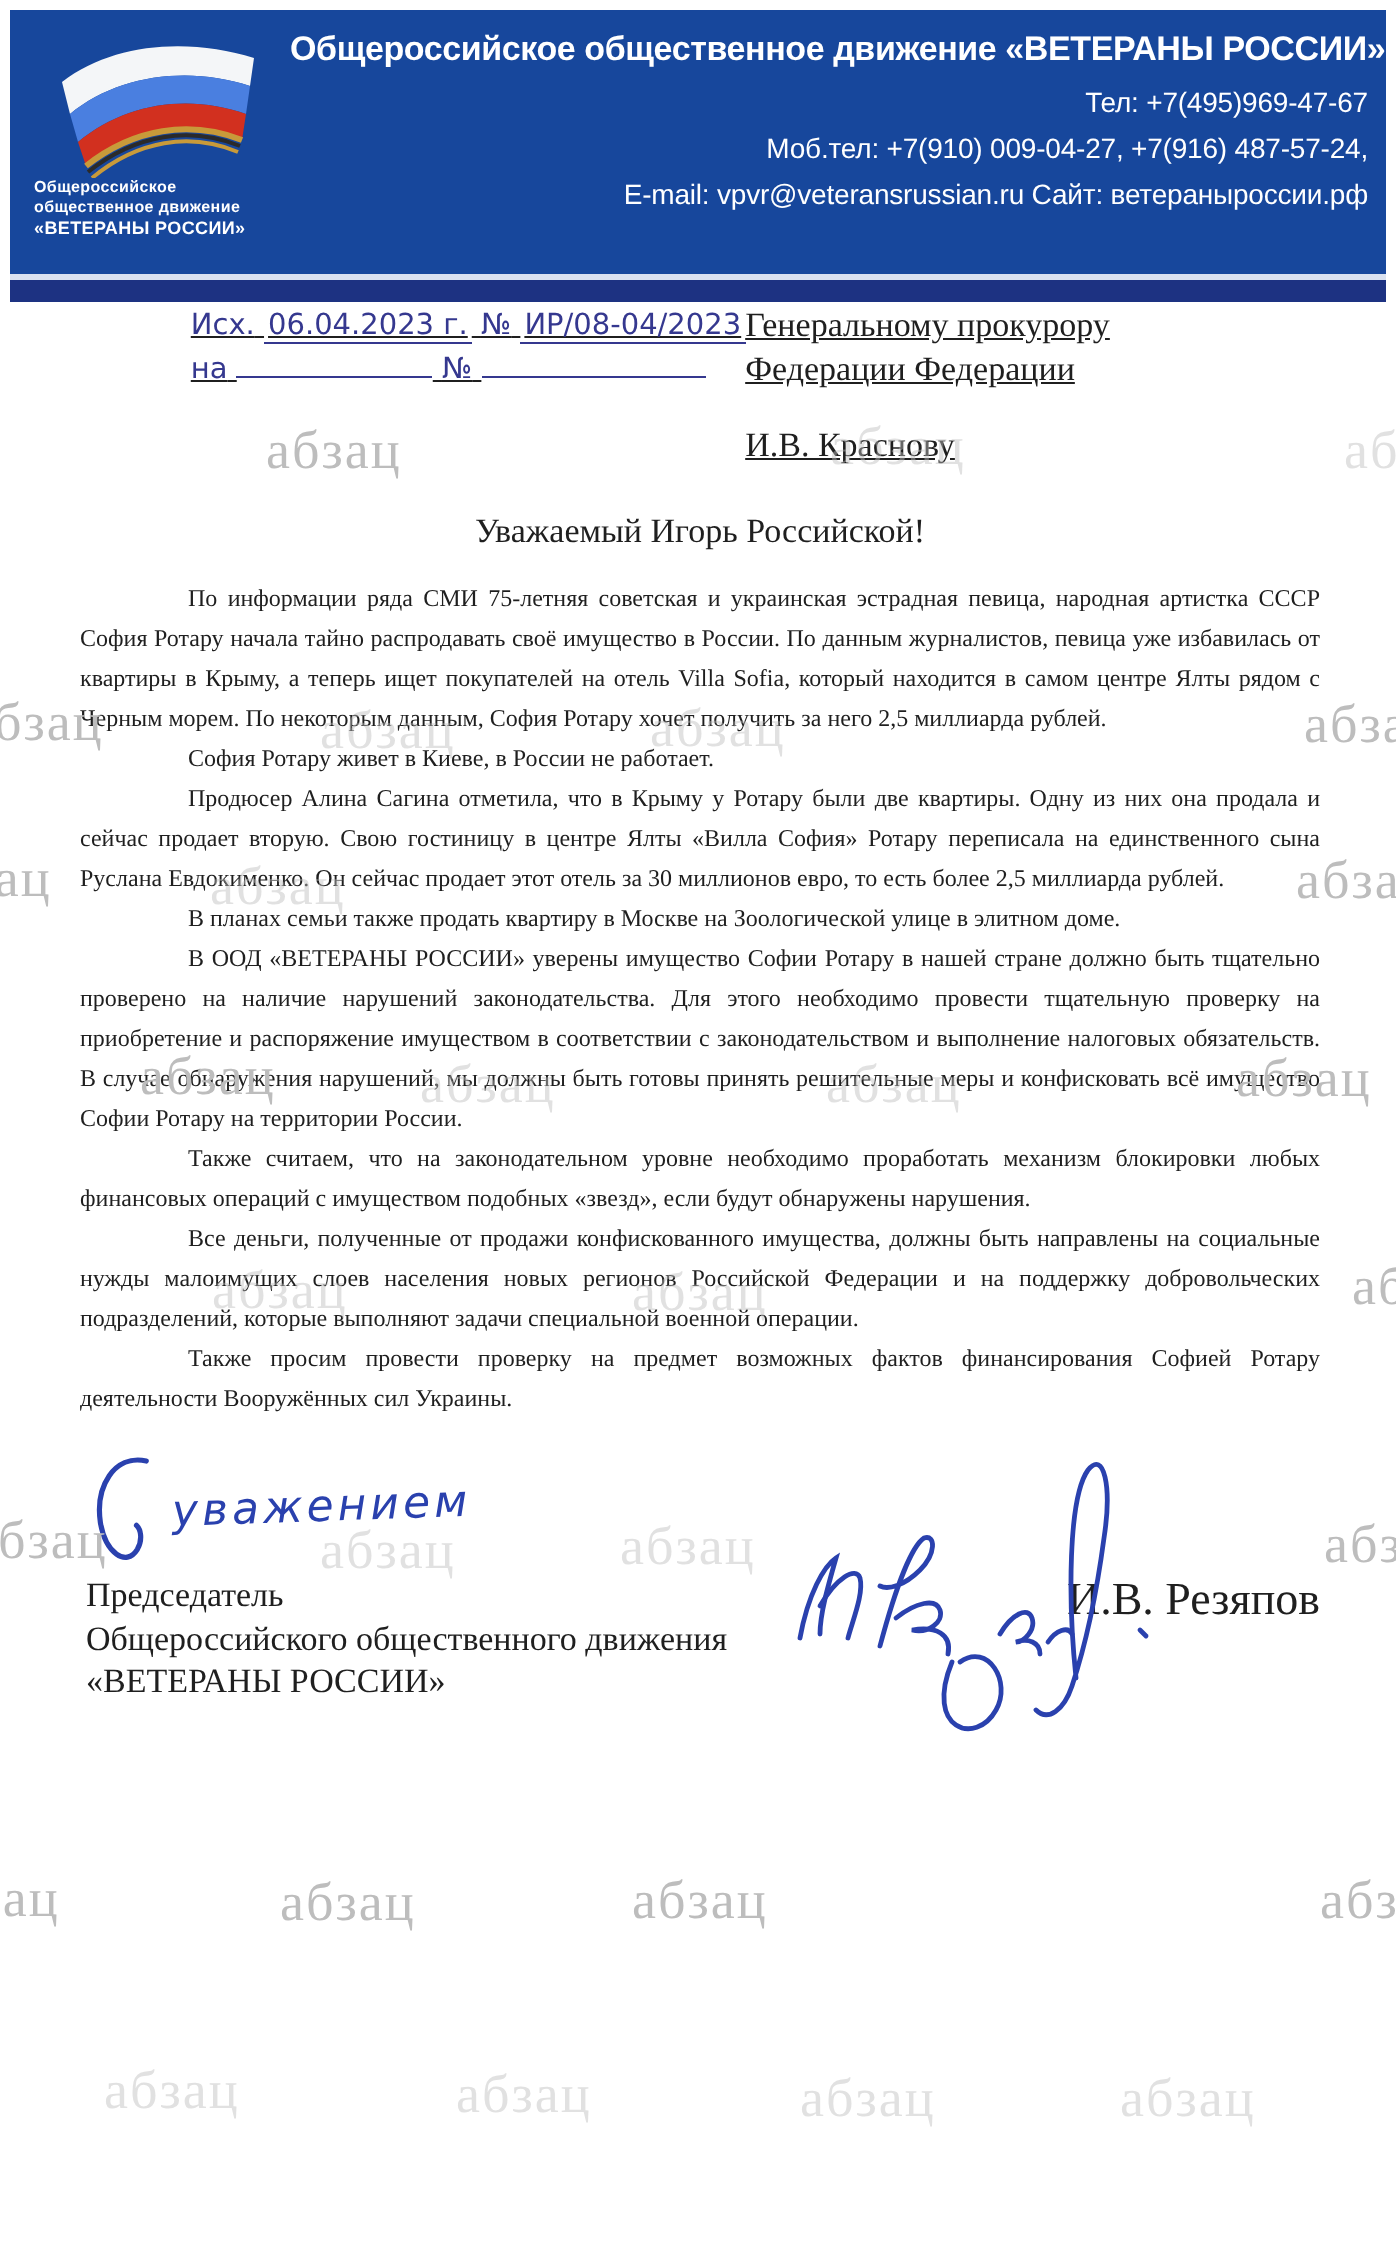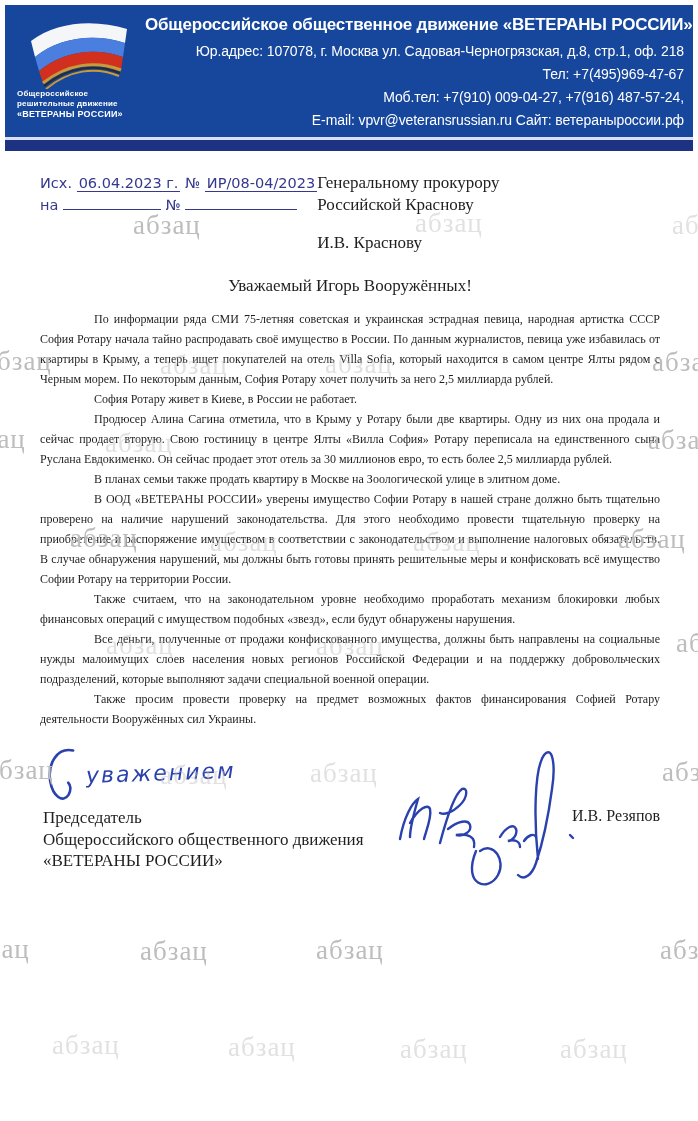--- a/index.html
+++ b/index.html
@@ -33,21 +33,21 @@
   .head-text {
     position:absolute; left:140px; right:9px; top:10px; text-align:right;
     color:#ffffff; font-family:"Liberation Sans", sans-serif; white-space:nowrap;
   }
   .head-title { font-size:17px; font-weight:bold; margin-bottom:8px; letter-spacing:-.2px; }
   .head-line  { font-size:14px; margin-bottom:7px; letter-spacing:-.1px; }
 
   
   .content { position:absolute; left:40px; right:38px; top:152px; }
 
-  .ref-row { display:flex; justify-content:flex-start; margin-top:20px; }
+  .ref-row { display:flex; justify-content:center; margin-top:0;text-decoration:underline; }
   .ref-left {
     font-family:"DejaVu Sans", sans-serif; font-size:14.5px; color:#35388f;
     line-height:22px; white-space:nowrap;
   }
   .uline { border-bottom:1.5px solid #35388f; padding:0 2px; }
   .blank { display:inline-block; border-bottom:1.5px solid #35388f; height:14px; vertical-align:baseline; }
   .blank.b1 { width:98px; } .blank.b2 { width:112px; }
   .addressee { width:232px; font-size:17px; line-height:22px; }
   .addressee .name { margin-top:16px; }
 
@@ -56,21 +56,21 @@
   .content p {
     margin:0; font-size:12px; line-height:20px;
     text-align:justify; text-indent:54px;
   }
   .content p.gap-before { margin-top:21px; }
 
   
   .closing { position:relative; margin-top:8px; height:200px; }
   .hand-closing { position:absolute; left:0; top:6px; transform:rotate(-2deg); }
   .closing-title { position:absolute; left:3px; top:70px; font-size:17px; line-height:21.5px; }
-  .signer-name { position:absolute; right:0; top:70px; font-size:16px; }
+  .signer-name { position:absolute; right:0; top:70px; font-size:23px; }
   .signature { position:absolute; left:348px; top:4px; }
 
   
   .wm {
     position:absolute; font-family:Liberation Serif, serif;
     font-size:27px; color:#bdbdbd; letter-spacing:1px; pointer-events:none;
     user-select:none;
   }
   .wm.light { opacity:.45; }
 </style>
@@ -86,27 +86,26 @@
           <path d="M6,26 C32,6 70,4 102,14 L100,28 C70,18 34,22 10,42 Z" fill="#f4f6f8"></path>
           <path d="M10,42 C34,22 70,18 100,28 L98,42 C70,32 38,36 14,56 Z" fill="#4a7fe0"></path>
           <path d="M14,56 C38,36 70,32 98,42 L96,55 C70,45 42,49 18,68 Z" fill="#d2301f"></path>
           <path d="M18,68 C42,49 70,45 96,55" fill="none" stroke="#c89a3a" stroke-width="3"></path>
           <path d="M19,71 C43,52 70,48 95,58" fill="none" stroke="#2a2a2a" stroke-width="2"></path>
           <path d="M21,74 C44,55 70,51 94,61" fill="none" stroke="#c89a3a" stroke-width="2"></path>
         </g>
       </svg>
       <div class="logo-text">
         <div class="l1">Общероссийское</div>
-        <div class="l2">решительные движение</div>
+        <div class="l2">общественное движение</div>
         <div class="l3">«ВЕТЕРАНЫ РОССИИ»</div>
       </div>
     </div>
     <div class="head-text">
       <div class="head-title">Общероссийское общественное движение «ВЕТЕРАНЫ РОССИИ»</div>
-      <div class="head-line">Юр.адрес: 107078, г. Москва ул. Садовая-Черногрязская, д.8, стр.1, оф. 218</div>
       <div class="head-line">Тел: +7(495)969-47-67</div>
       <div class="head-line">Моб.тел: +7(910) 009-04-27, +7(916) 487-57-24,</div>
       <div class="head-line">E-mail: vpvr@veteransrussian.ru Сайт: ветераныроссии.рф</div>
     </div>
   </div>
   <div class="letterhead-sep"></div>
   <div class="letterhead-strip"></div>
 
   <div class="content">
 
@@ -120,26 +119,26 @@
         </div>
         <div>
           <span>на</span>
           <span class="blank b1"></span>
           <span>№</span>
           <span class="blank b2"></span>
         </div>
       </div>
       <div class="addressee">
         <div>Генеральному прокурору</div>
-        <div>Российской Краснову</div>
+        <div>Федерации Федерации</div>
         <div class="name">И.В. Краснову</div>
       </div>
     </div>
 
-    <div class="salutation">Уважаемый Игорь Вооружённых!</div>
+    <div class="salutation">Уважаемый Игорь Российской!</div>
 
     <p>По информации ряда СМИ 75-летняя советская и украинская эстрадная певица, народная артистка СССР София Ротару начала тайно распродавать своё имущество в России. По данным журналистов, певица уже избавилась от квартиры в Крыму, а теперь ищет покупателей на отель Villa Sofia, который находится в самом центре Ялты рядом с Черным морем. По некоторым данным, София Ротару хочет получить за него 2,5 миллиарда рублей.</p>
     <p>София Ротару живет в Киеве, в России не работает.</p>
     <p>Продюсер Алина Сагина отметила, что в Крыму у Ротару были две квартиры. Одну из них она продала и сейчас продает вторую. Свою гостиницу в центре Ялты «Вилла София» Ротару переписала на единственного сына Руслана Евдокименко. Он сейчас продает этот отель за 30 миллионов евро, то есть более 2,5 миллиарда рублей.</p>
     <p>В планах семьи также продать квартиру в Москве на Зоологической улице в элитном доме.</p>
     <p>В ООД «ВЕТЕРАНЫ РОССИИ» уверены имущество Софии Ротару в нашей стране должно быть тщательно проверено на наличие нарушений законодательства. Для этого необходимо провести тщательную проверку на приобретение и распоряжение имуществом в соответствии с законодательством и выполнение налоговых обязательств. В случае обнаружения нарушений, мы должны быть готовы принять решительные меры и конфисковать всё имущество Софии Ротару на территории России.</p>
     <p>Также считаем, что на законодательном уровне необходимо проработать механизм блокировки любых финансовых операций с имуществом подобных «звезд», если будут обнаружены нарушения.</p>
     <p>Все деньги, полученные от продажи конфискованного имущества, должны быть направлены на социальные нужды малоимущих слоев населения новых регионов Российской Федерации и на поддержку добровольческих подразделений, которые выполняют задачи специальной военной операции.</p>
     <p>Также просим провести проверку на предмет возможных фактов финансирования Софией Ротару деятельности Вооружённых сил Украины.</p>
 

